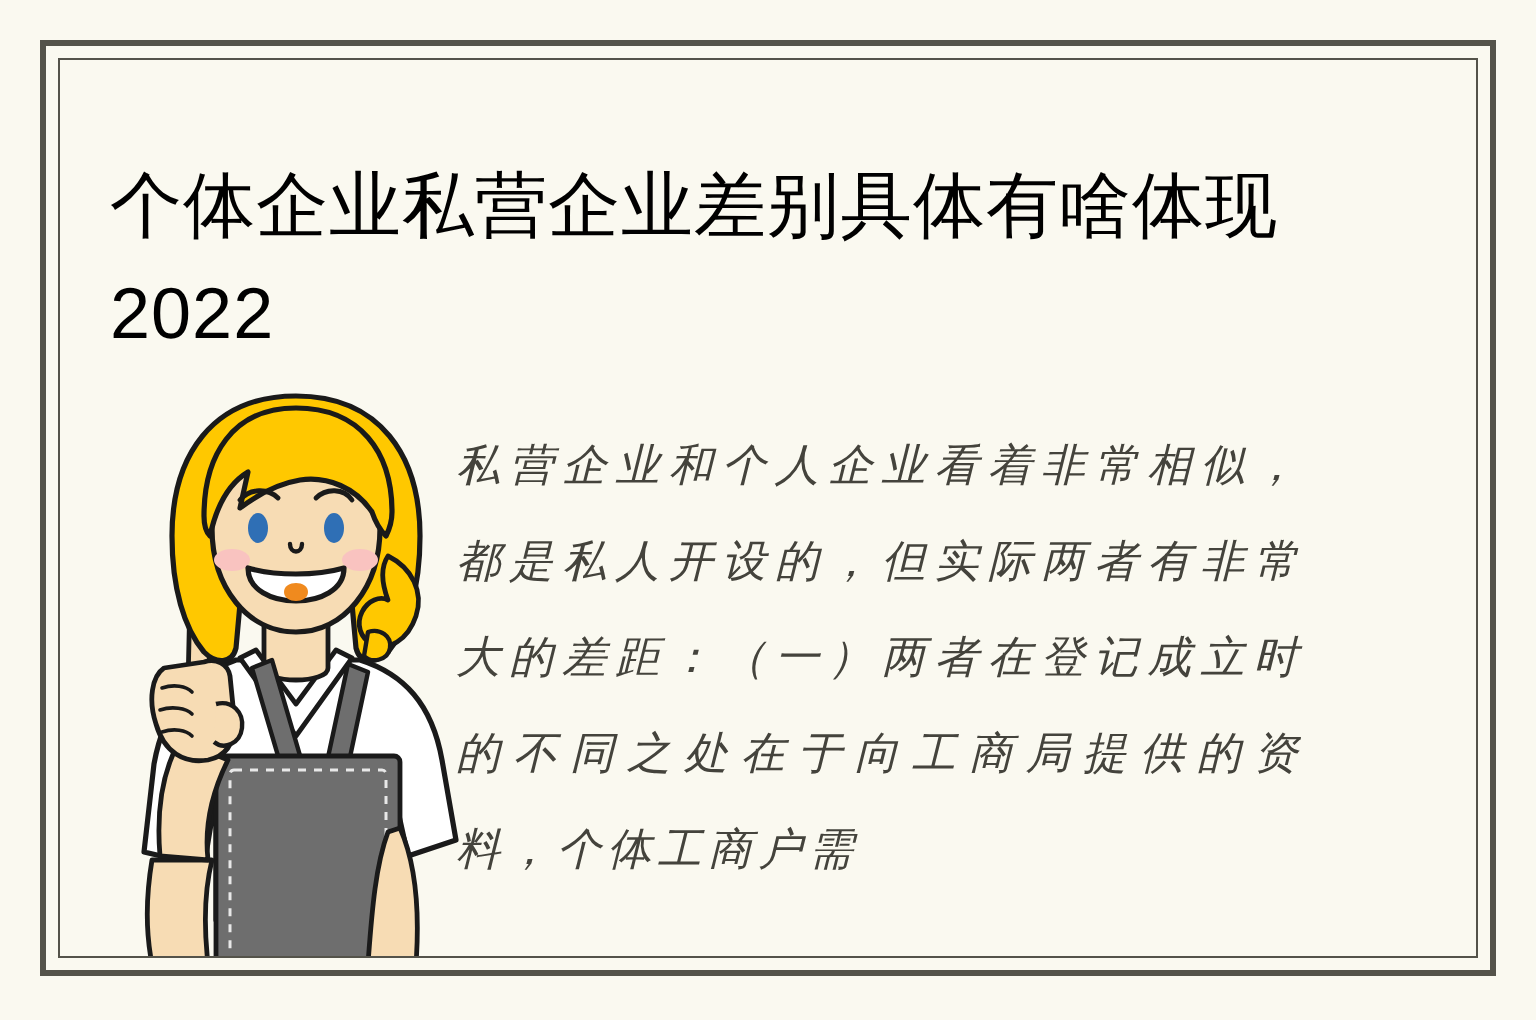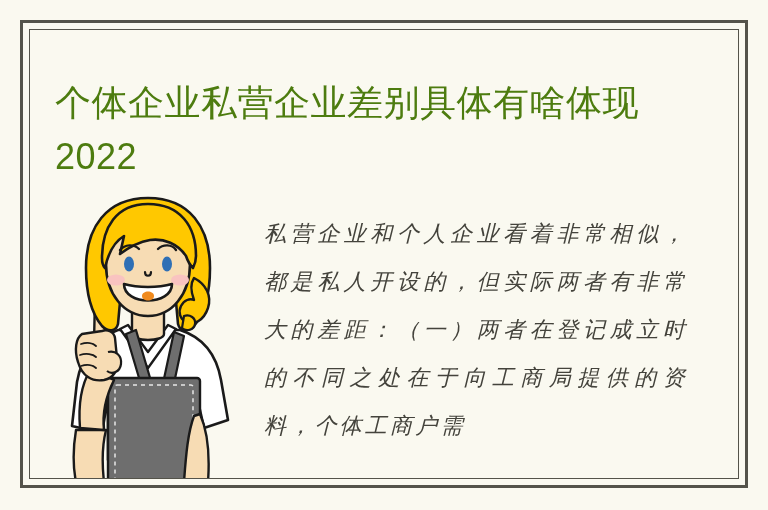--- a/index.html
+++ b/index.html
@@ -56,21 +56,21 @@
     overflow: hidden;
     z-index: 2;
   }
 
   
   .title {
     position: absolute;
     left: 25px;
     top: 22px;
     width: 620px;
-    color: #4d7c0f;
+    color: #000000;
     font-size: 36px;
     line-height: 54px;
     letter-spacing: 0.5px;
     font-weight: 400;
     white-space: pre-wrap;
   }
 
   
   .article-text {
     position: absolute;
@@ -79,21 +79,20 @@
     width: 424px;
     color: #44433c;
     font-size: 22px;
     line-height: 48px;
     letter-spacing: 3.2px;
     font-family: "DejaVu Serif", "Liberation Serif", serif;
     font-style: italic;
     text-align: justify;
     text-justify: inter-ideograph;
     white-space: normal;
-    margin-left: 36px;
   }
 
   
   .illustration {
     position: absolute;
     left: 28px;
     top: 162px;
     width: 172px;
     height: 290px;
   }

